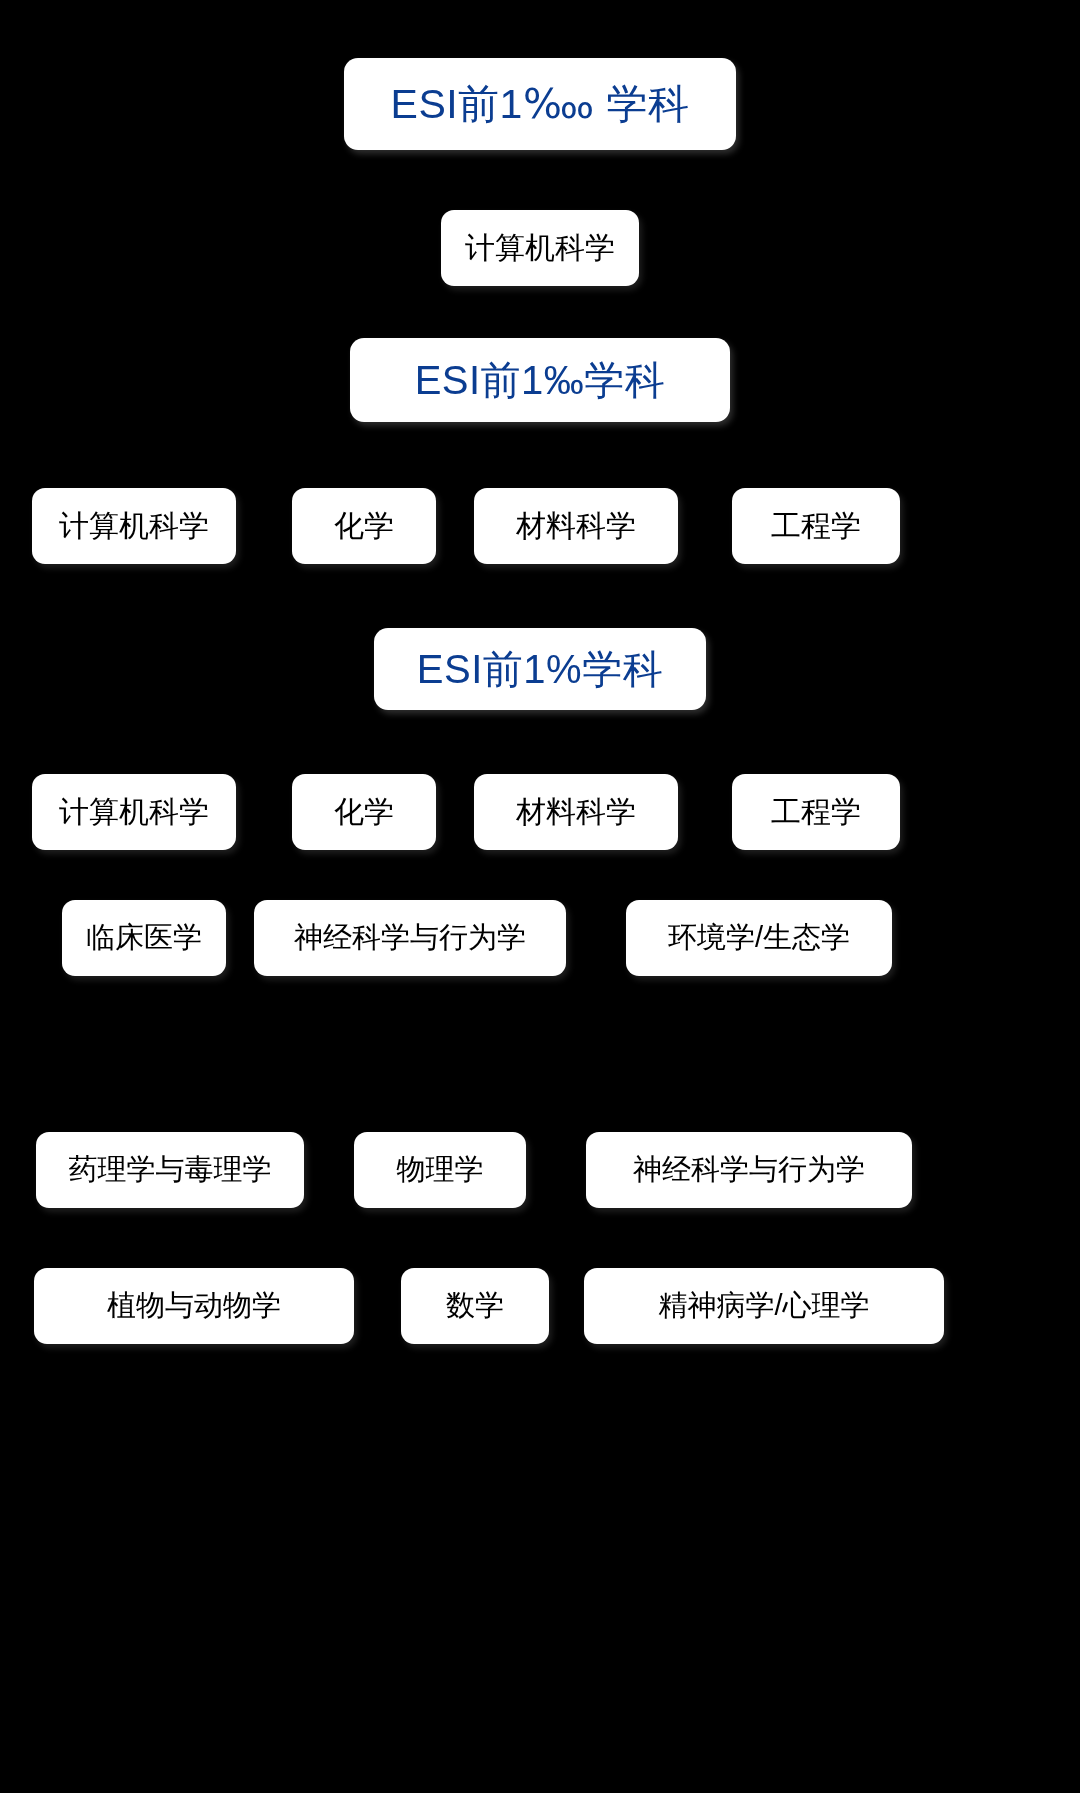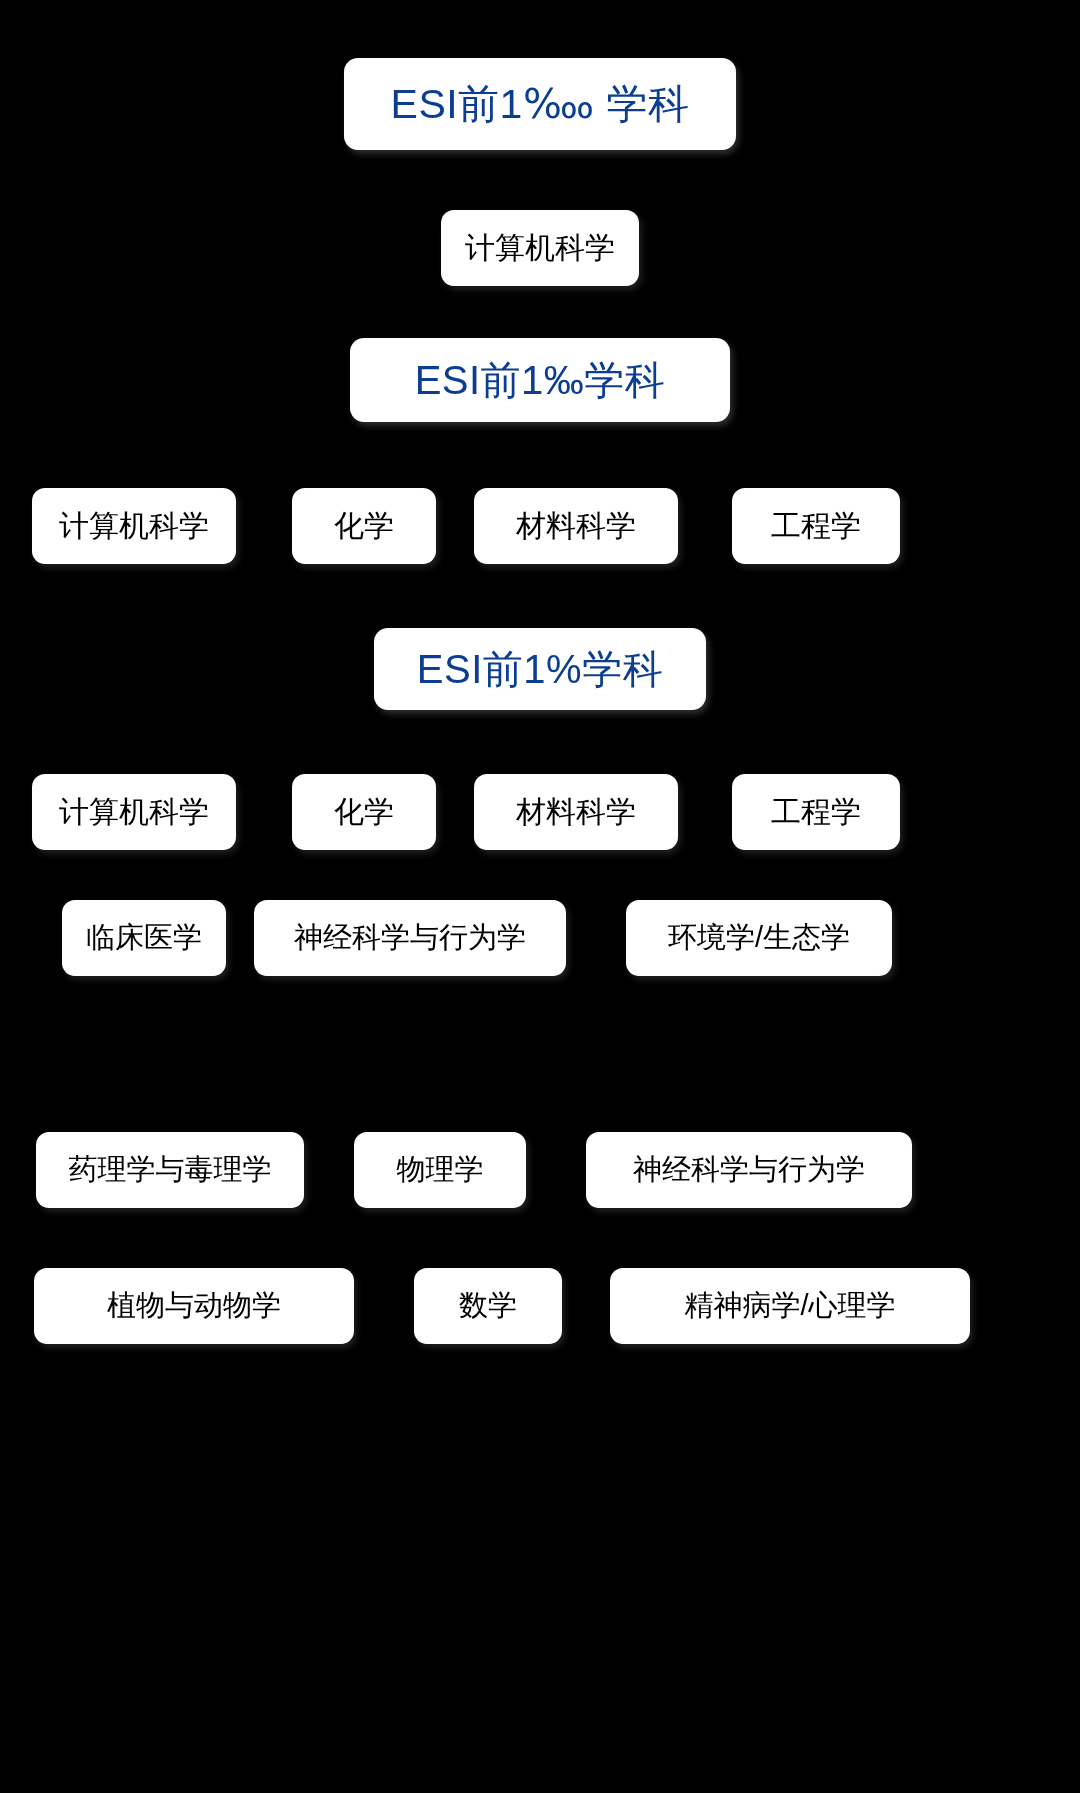--- a/index.html
+++ b/index.html
@@ -177,21 +177,21 @@
       <div class="chip small" style="width:172px; margin-right:60px;">
         <span>物理学</span>
       </div>
       <div class="chip small" style="width:326px;">
         <span>神经科学与行为学</span>
       </div>
     </div>
   </div>
 
   <div class="abs" style="left:34px; top:1268px; width:1014px;">
-    <div class="chip-row" style="justify-content:flex-start; gap:16px;">
+    <div class="chip-row" style="justify-content:flex-start; gap:3px;">
       <div class="chip small" style="width:320px; margin-right:44px;">
         <span>植物与动物学</span>
       </div>
       <div class="chip small" style="width:148px; margin-right:32px;">
         <span>数学</span>
       </div>
       <div class="chip small" style="width:360px;">
         <span>精神病学/心理学</span>
       </div>
     </div>

